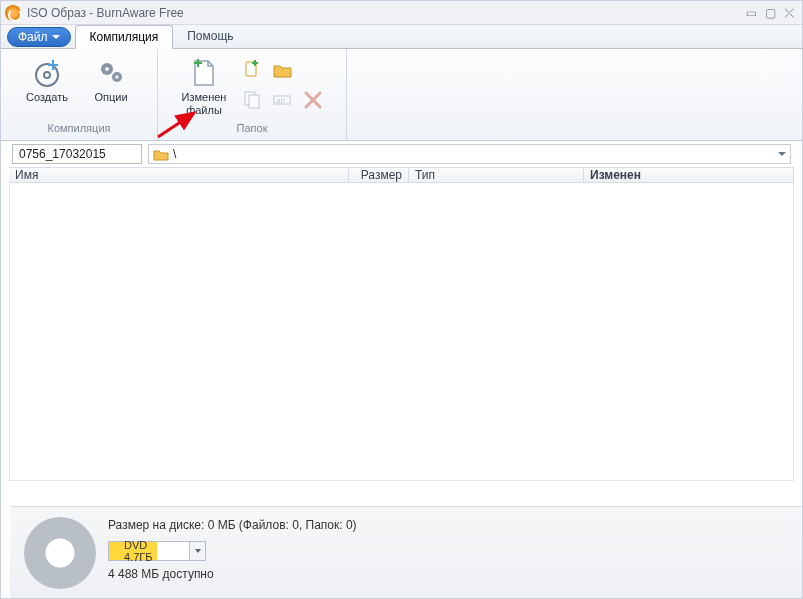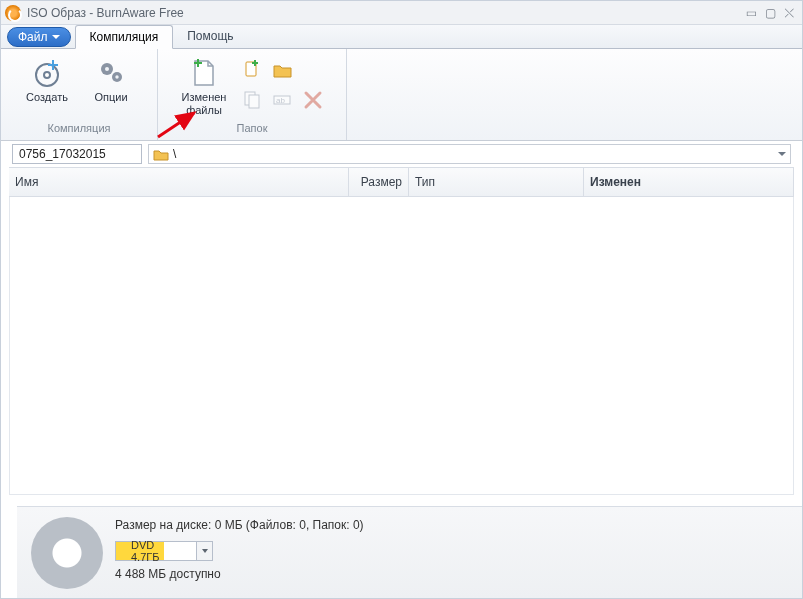--- a/index.html
+++ b/index.html
@@ -135,39 +135,39 @@
     display:flex; align-items:center; gap:4px; padding:0 4px; font-size:12px;
     background:#fff;
   }
   .path-field .folder-ic{width:16px;height:16px;}
   .path-field .dd{
     width:0;height:0;border-left:4px solid transparent;border-right:4px solid transparent;border-top:4px solid #6b7684; margin-left:auto;
   }
 
   
   .cols {
-    height: 30px; display:flex; border-top:1px solid #d8dde5; border-bottom:1px solid #d8dde5;
+    height: 16px; display:flex; border-top:1px solid #d8dde5; border-bottom:1px solid #d8dde5;
     background:linear-gradient(#fafbfc,#eef1f5);
     font-size:12px; color:#3a424d;
     margin: 0 8px;
   }
   .cols .col { border-right:1px solid #d8dde5; display:flex; align-items:center; padding:0 6px;}
   .cols .name{width:340px;}
   .cols .size{width:60px; justify-content:flex-end;}
   .cols .type{width:175px;text-align:center;}
   .cols .mod{flex:1;font-weight:bold;}
 
   
   .filearea{
     height: 298px; margin: 0 8px; border:1px solid #e3e7ed; border-top:none; background:#fff;
   }
 
   
   .status{
-    position:absolute; bottom:1px; left:17px; right:1px;
+    position:absolute; bottom:1px; left:10px; right:1px;
     height: 92px;
     background: linear-gradient(#f6f7f9,#eef0f3);
     border-top:1px solid #d8dde5;
     display:flex; align-items:center; gap:12px; padding:0 14px;
   }
   .disc{
     width:72px; height:72px; border-radius:50%;
     background: radial-gradient(circle at center, #fff 0 14px, #b9bfc7 15px 100%);
   }
   .status-right{font-size:12px; color:#333;}

